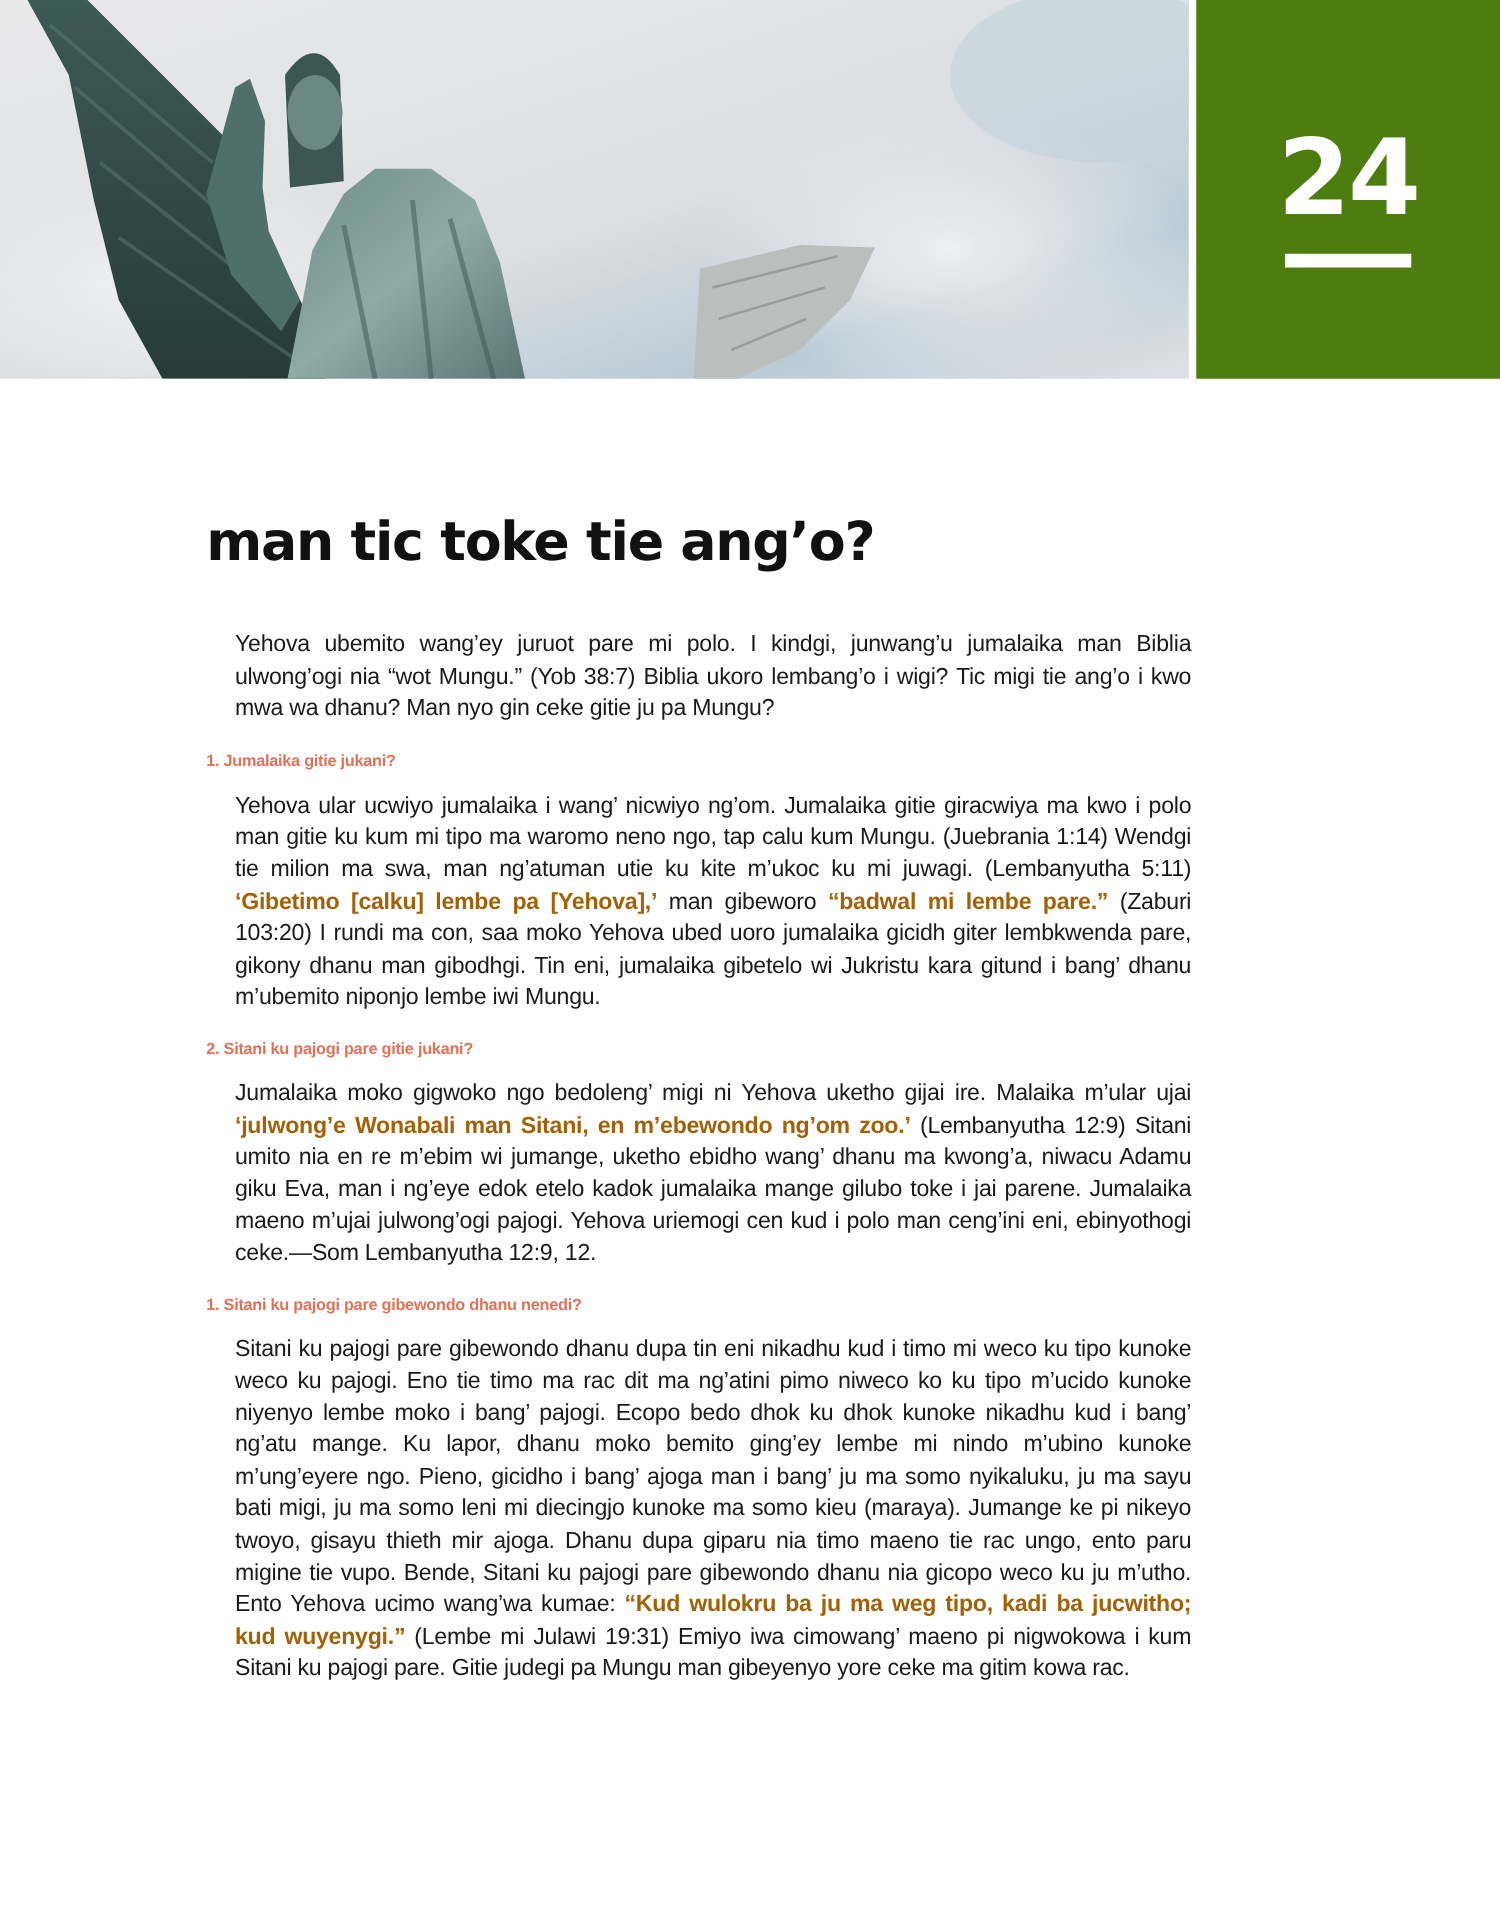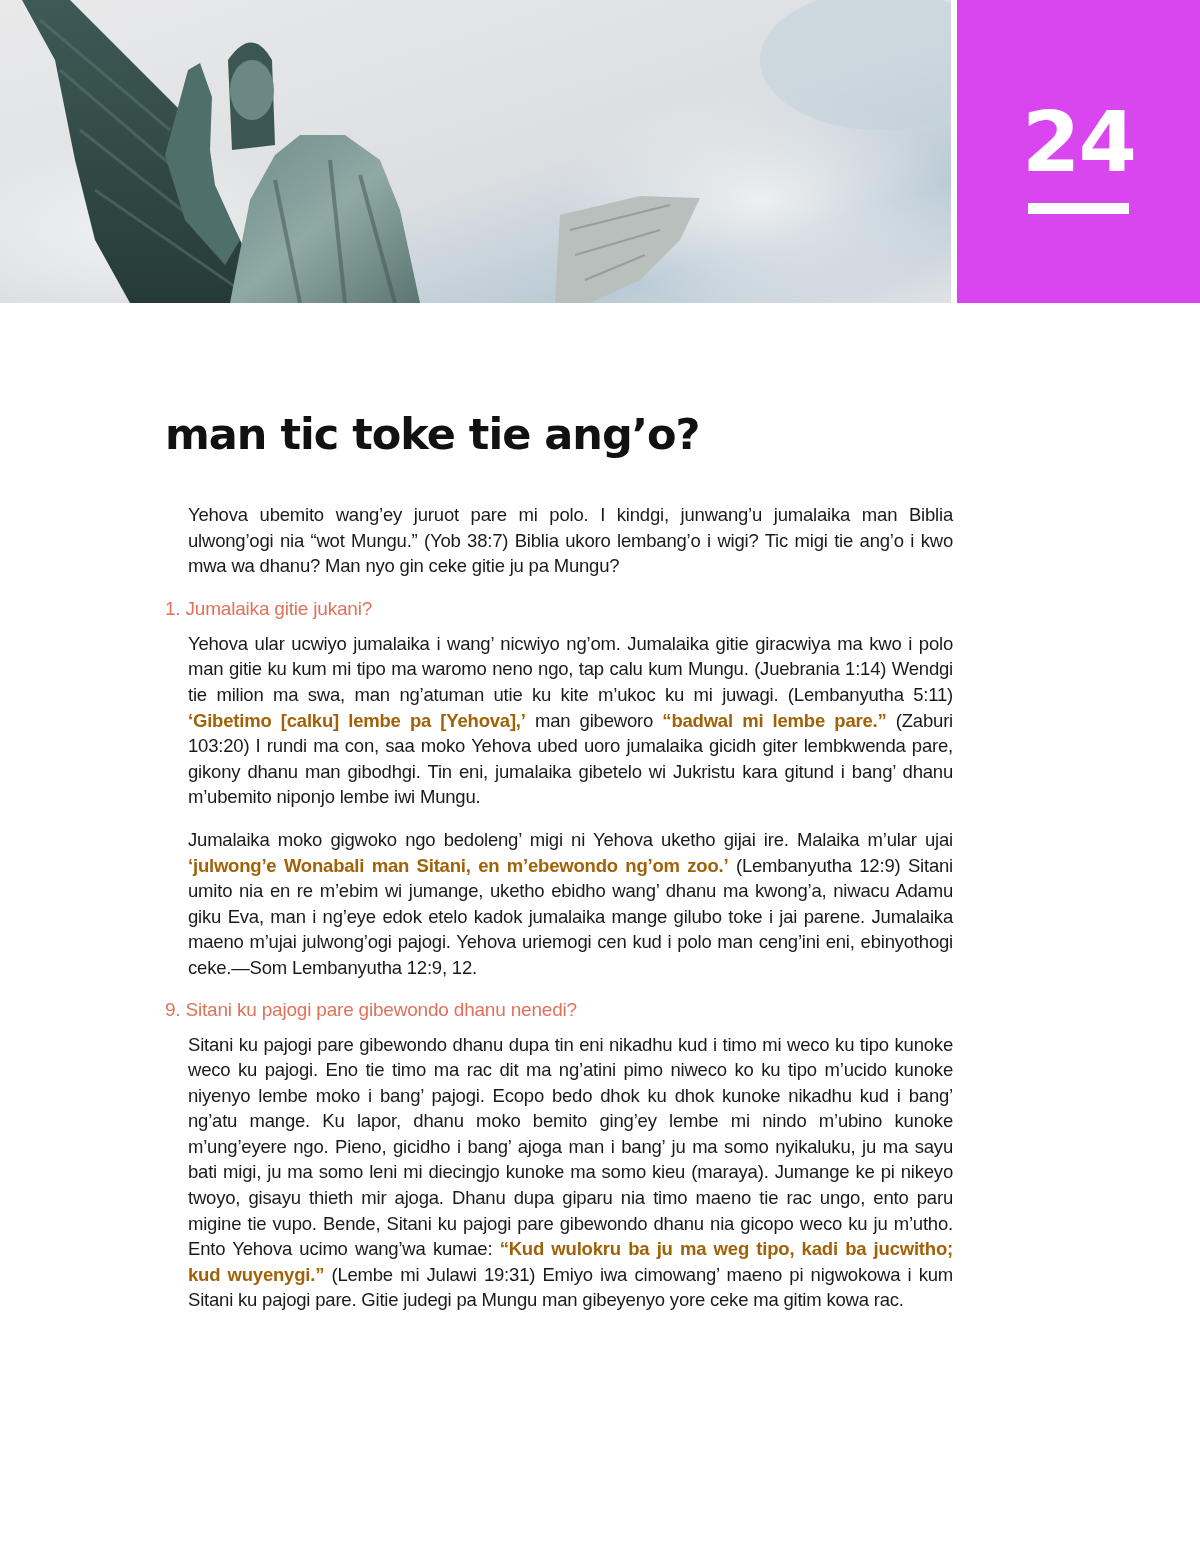--- a/index.html
+++ b/index.html
@@ -3,37 +3,37 @@
 <meta charset="utf-8">
 <style>
   html, body { margin: 0; padding: 0; background: #ffffff; }
   body { width: 1200px; height: 1543px; position: relative; overflow: hidden;
          font-family: "Liberation Sans", "DejaVu Sans", sans-serif; color: #1a1a1a; }
 
   .hero { position: absolute; left: 0; top: 0; width: 951px; height: 303px; overflow: hidden;
           background: linear-gradient(180deg, #c9d6de 0%, #dfe3e6 35%, #e8e8e9 70%, #e3e5e7 100%); }
   .hero svg { position: absolute; left: 0; top: 0; width: 951px; height: 303px; }
 
-  .lesson-panel { position: absolute; left: 957px; top: 0; width: 243px; height: 303px; background: #d946ef; }
+  .lesson-panel { position: absolute; left: 957px; top: 0; width: 243px; height: 303px; background: #4d7c0f; }
   .lesson-number { position: absolute; left: 0; top: 100px; width: 100%; text-align: center;
                    font-family: "DejaVu Sans", sans-serif; font-weight: bold; font-size: 84px;
                    line-height: 1; color: #ffffff; letter-spacing: -2px; }
   .lesson-underline { position: absolute; left: 71px; top: 203px; width: 101px; height: 11px; background: #ffffff; }
 
   .page-title { position: absolute; left: 165px; top: 358px; margin: 0; width: 700px;
                 font-family: "DejaVu Sans", sans-serif; font-weight: bold; font-size: 43px;
                 line-height: 51px; color: #111111; letter-spacing: -1px; }
 
   .content { position: absolute; left: 165px; top: 502px; width: 788px; }
   .para { margin: 0 0 0 23px; font-family: Liberation Sans, sans-serif; font-size: 18.5px;
           line-height: 25.6px; color: #1a1a1a; text-align: justify; letter-spacing: -0.2px; }
   .para b { font-weight: bold; color: #a16207; }
   .intro { margin-bottom: 18px; }
-  .q-heading { margin: 0 0 10px 0; font-family: "Liberation Sans", sans-serif; font-weight: normal;
-               font-size: 19px; line-height: 24px; color: #e0725a; letter-spacing: -0.2px; }
+  .q-heading { margin: 0 0 10px 0; font-family: "Liberation Sans", sans-serif; font-weight: bold;
+               font-size: 13px; line-height: 24px; color: #e0725a; letter-spacing: -0.2px; }
   .section { margin-bottom: 17px; }
 </style>
 </head>
 <body>
 
 <div class="hero">
   <svg viewBox="0 0 951 303" preserveAspectRatio="none">
     <defs>
       <linearGradient id="sky" x1="0" y1="0" x2="1" y2="1">
         <stop offset="0" stop-color="#e9e9ea"></stop>
@@ -88,20 +88,21 @@
 
 <div class="content">
   <p class="para intro">Yehova ubemito wang’ey juruot pare mi polo. I kindgi, junwang’u jumalaika man Biblia ulwong’ogi nia “wot Mungu.” (Yob 38:7) Biblia ukoro lembang’o i wigi? Tic migi tie ang’o i kwo mwa wa dhanu? Man nyo gin ceke gitie ju pa Mungu?</p>
 
   <div class="section">
     <h2 class="q-heading">1. Jumalaika gitie jukani?</h2>
     <p class="para"><span>Yehova ular ucwiyo jumalaika i wang’ nicwiyo ng’om. Jumalaika gitie giracwiya ma kwo i polo man gitie ku kum mi tipo ma waromo neno ngo, tap calu kum Mungu. (Juebrania 1:14) Wendgi tie milion ma swa, man ng’atuman utie ku kite m’ukoc ku mi juwagi. (Lembanyutha 5:11) </span><b>‘Gibetimo [calku] lembe pa [Yehova],’</b><span> man gibeworo </span><b>“badwal mi lembe pare.”</b><span> (Zaburi 103:20) I rundi ma con, saa moko Yehova ubed uoro jumalaika gicidh giter lembkwenda pare, gikony dhanu man gibodhgi. Tin eni, jumalaika gibetelo wi Jukristu kara gitund i bang’ dhanu m’ubemito niponjo lembe iwi Mungu.</span></p>
   </div>
 
   <div class="section">
+    <h2 class="q-heading">2. Sitani ku pajogi pare gitie jukani?</h2>
     <p class="para"><span>Jumalaika moko gigwoko ngo bedoleng’ migi ni Yehova uketho gijai ire. Malaika m’ular ujai </span><b>‘julwong’e Wonabali man Sitani, en m’ebewondo ng’om zoo.’</b><span> (Lembanyutha 12:9) Sitani umito nia en re m’ebim wi jumange, uketho ebidho wang’ dhanu ma kwong’a, niwacu Adamu giku Eva, man i ng’eye edok etelo kadok jumalaika mange gilubo toke i jai parene. Jumalaika maeno m’ujai julwong’ogi pajogi. Yehova uriemogi cen kud i polo man ceng’ini eni, ebinyothogi ceke.—Som Lembanyutha 12:9, 12.</span></p>
   </div>
 
   <div class="section">
-    <h2 class="q-heading">9. Sitani ku pajogi pare gibewondo dhanu nenedi?</h2>
+    <h2 class="q-heading">1. Sitani ku pajogi pare gibewondo dhanu nenedi?</h2>
     <p class="para"><span>Sitani ku pajogi pare gibewondo dhanu dupa tin eni nikadhu kud i timo mi weco ku tipo kunoke weco ku pajogi. Eno tie timo ma rac dit ma ng’atini pimo niweco ko ku tipo m’ucido kunoke niyenyo lembe moko i bang’ pajogi. Ecopo bedo dhok ku dhok kunoke nikadhu kud i bang’ ng’atu mange. Ku lapor, dhanu moko bemito ging’ey lembe mi nindo m’ubino kunoke m’ung’eyere ngo. Pieno, gicidho i bang’ ajoga man i bang’ ju ma somo nyikaluku, ju ma sayu bati migi, ju ma somo leni mi diecingjo kunoke ma somo kieu (maraya). Jumange ke pi nikeyo twoyo, gisayu thieth mir ajoga. Dhanu dupa giparu nia timo maeno tie rac ungo, ento paru migine tie vupo. Bende, Sitani ku pajogi pare gibewondo dhanu nia gicopo weco ku ju m’utho. Ento Yehova ucimo wang’wa kumae: </span><b>“Kud wulokru ba ju ma weg tipo, kadi ba jucwitho; kud wuyenygi.”</b><span> (Lembe mi Julawi 19:31) Emiyo iwa cimowang’ maeno pi nigwokowa i kum Sitani ku pajogi pare. Gitie judegi pa Mungu man gibeyenyo yore ceke ma gitim kowa rac.</span></p>
   </div>
 </div>
 
 </body></html>

